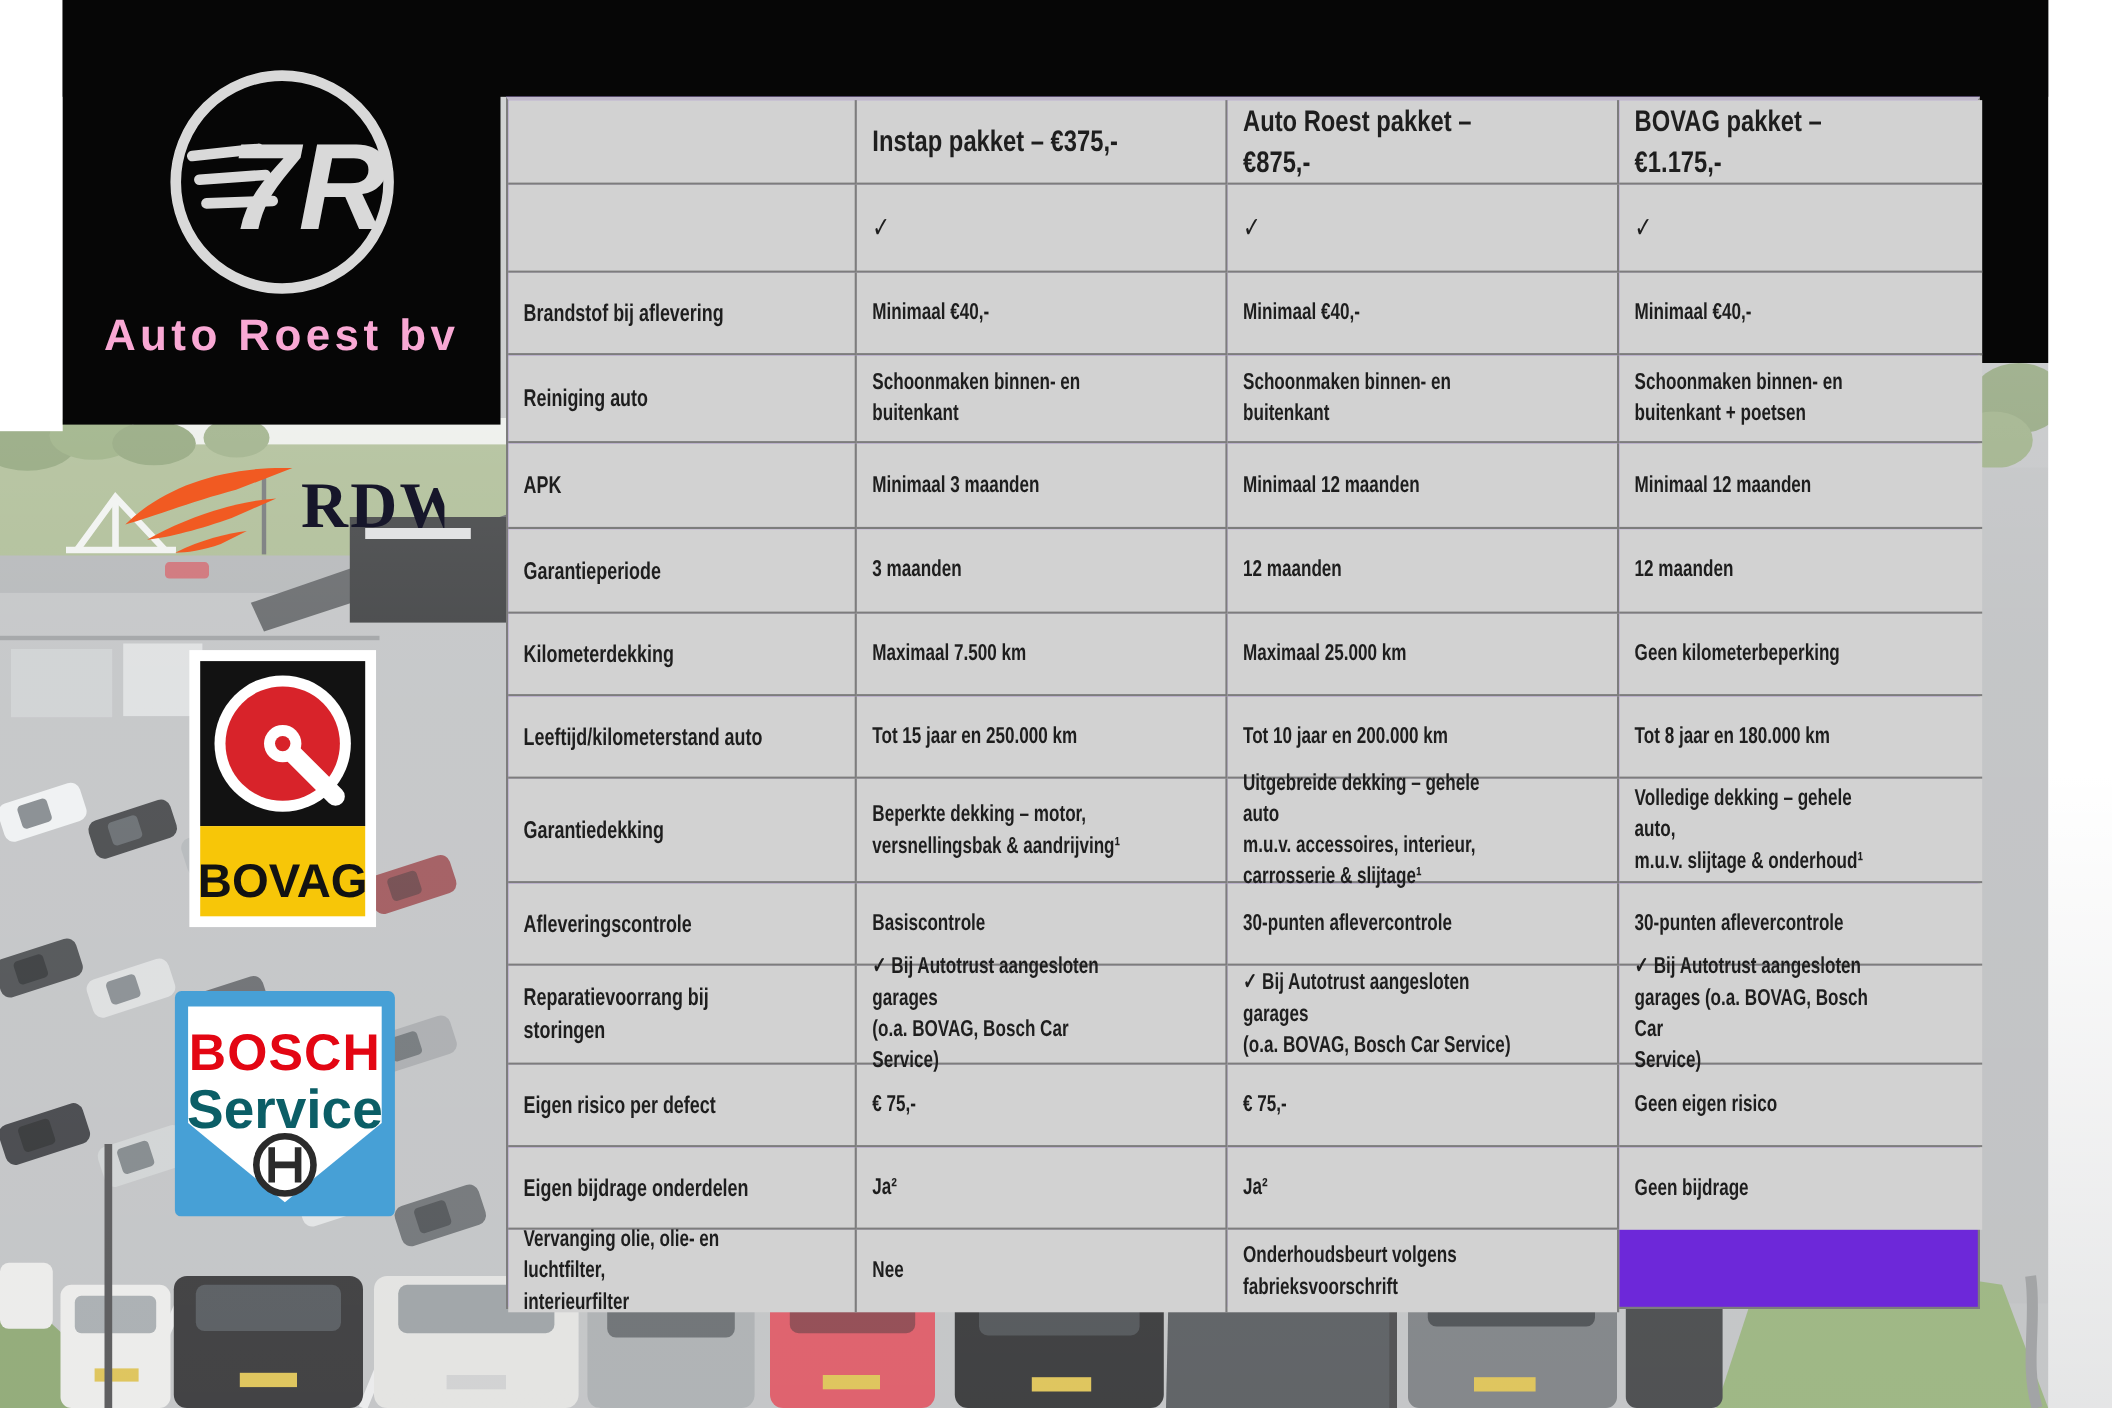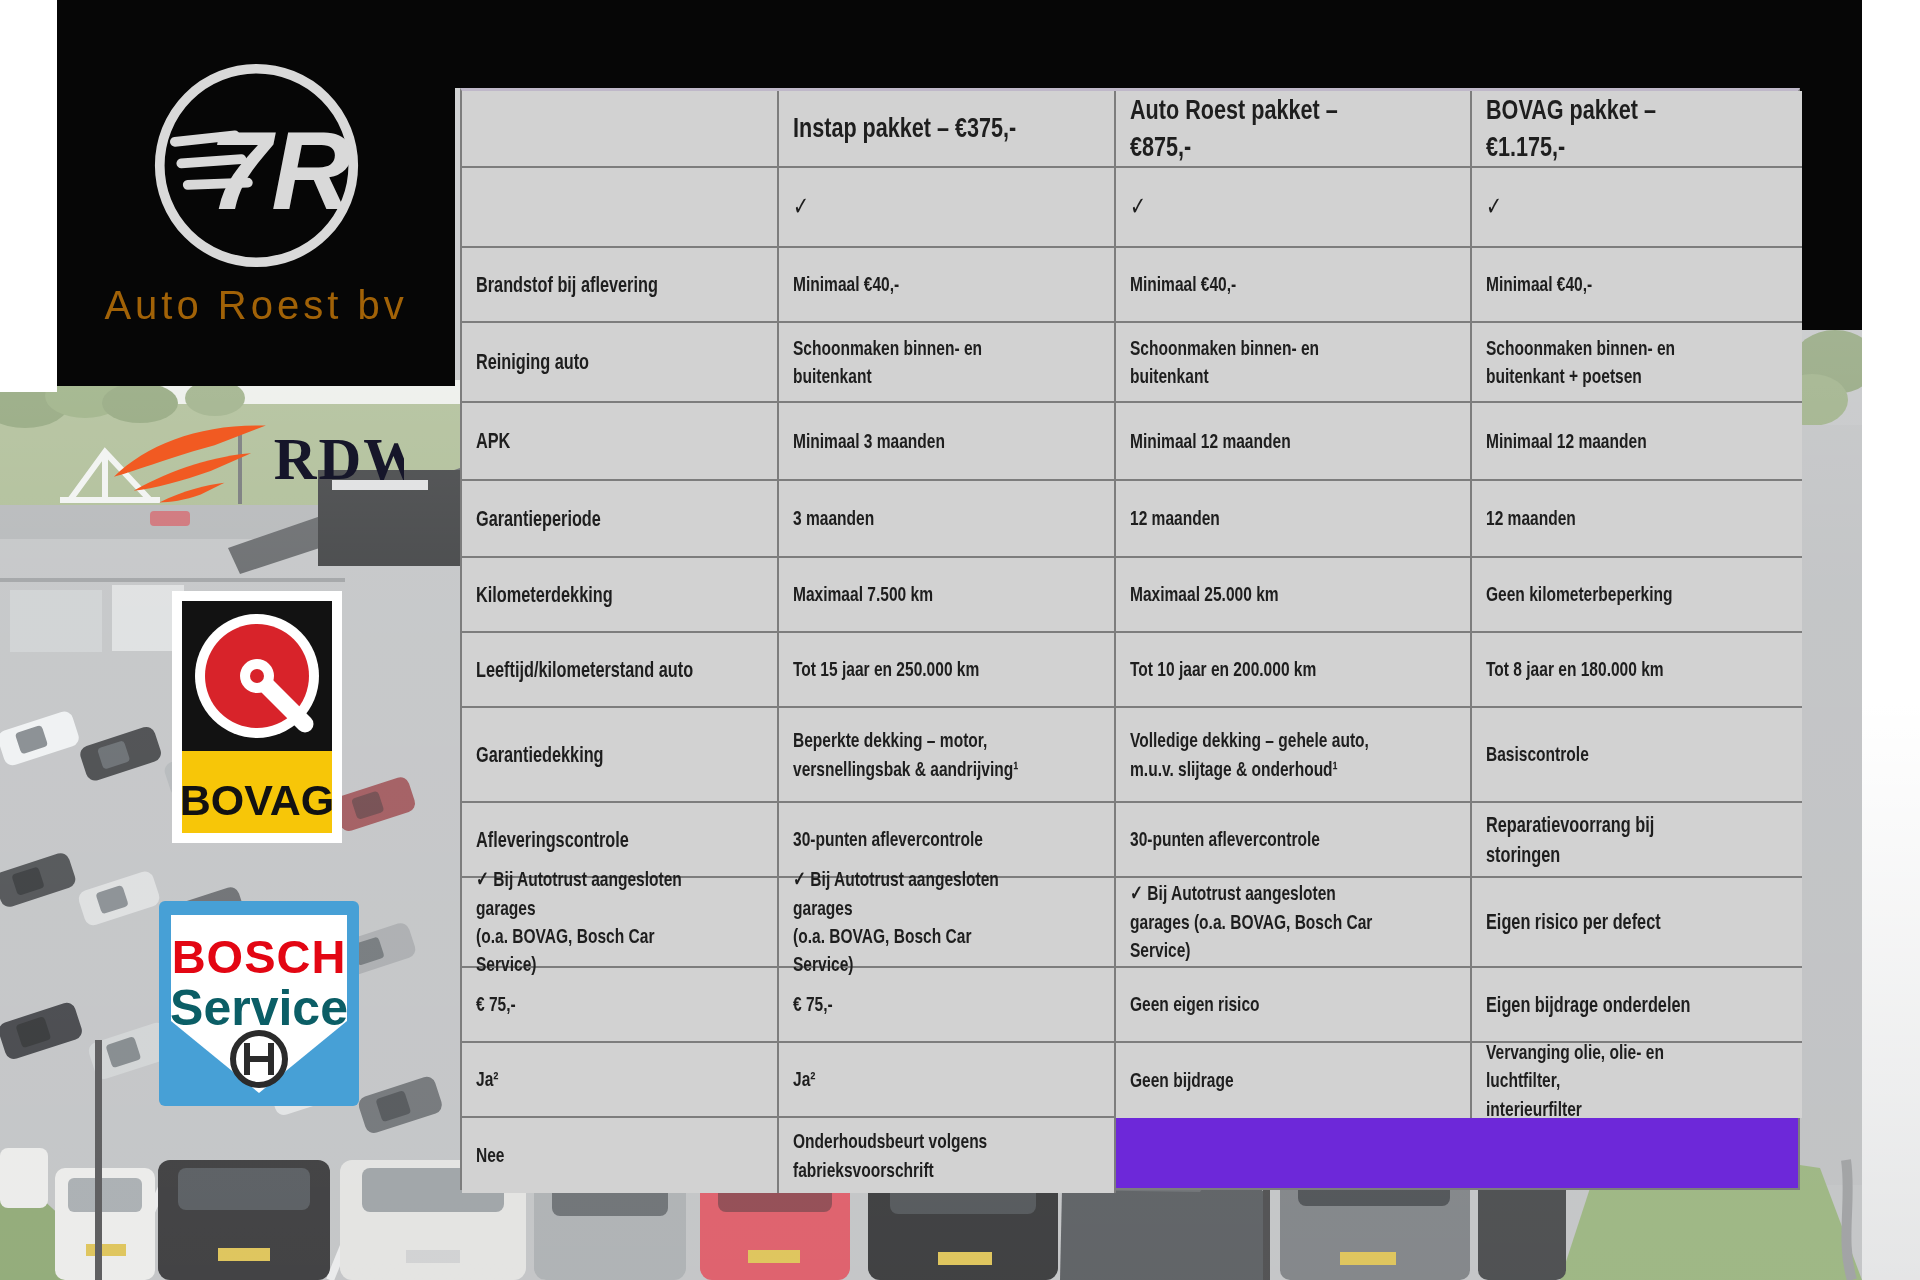--- a/index.html
+++ b/index.html
@@ -13,21 +13,21 @@
   #photo-wash{left:0;top:0;width:1920px;height:1280px;z-index:2;
     background:linear-gradient(180deg,rgba(255,255,255,.38) 0%,rgba(255,255,255,.22) 45%,rgba(255,255,255,.18) 100%);}
   
   #white-corner{left:0;top:0;width:57px;height:392px;background:#ffffff;z-index:3;}
   #white-right{left:1862px;top:0;width:58px;height:1280px;z-index:3;
     background:linear-gradient(180deg,#ffffff 0%,#ffffff 55%,rgba(255,255,255,.55) 100%);}
   #top-band{left:57px;top:0;width:1805px;height:88px;background:#060606;z-index:4;}
   #right-black{left:1800px;top:0;width:62px;height:330px;background:#060606;z-index:4;}
   #logo-box{left:57px;top:0;width:398px;height:386px;background:#060606;z-index:5;
     display:flex;flex-direction:column;align-items:center;justify-content:center;}
-  #brand-name{color:#a16207;font-size:40px;font-weight:normal;letter-spacing:4px;margin-top:10px;}
+  #brand-name{color:#f9a8d4;font-size:40px;font-weight:bold;letter-spacing:4px;margin-top:10px;}
   
   #rdw-logo{left:108px;top:415px;z-index:5;}
   #bovag-logo{left:172px;top:563px;z-index:5;margin-top:28px;}
   #bosch-logo{left:158px;top:878px;z-index:5;margin-top:23px;}
   
   #pkg-table{
     left:460px;top:88px;width:1340px;height:1102px;z-index:6;
     display:grid;box-sizing:border-box;
     grid-template-columns:317px 337px 356px 330px;
     grid-template-rows:77px 80px 75px 80px 78px 77px 75px 75px 95px 75px 90px 75px 75px 75px;
@@ -360,29 +360,34 @@
     </div>
 
   <div class="cell lbl">
       <span>Garantiedekking</span>
     </div>
   <div class="cell">
       <span>Beperkte dekking – motor,
 versnellingsbak &amp; aandrijving¹</span>
     </div>
   <div class="cell">
+      <span>Uitgebreide dekking – gehele auto
+m.u.v. accessoires, interieur,
+carrosserie &amp; slijtage¹</span>
+    </div>
+  <div class="cell">
       <span>Volledige dekking – gehele auto,
 m.u.v. slijtage &amp; onderhoud¹</span>
     </div>
 
+  <div class="cell lbl">
+      <span>Afleveringscontrole</span>
+    </div>
   <div class="cell">
       <span>Basiscontrole</span>
-    </div>
-  <div class="cell lbl">
-      <span>Afleveringscontrole</span>
     </div>
   <div class="cell">
       <span>30-punten aflevercontrole</span>
     </div>
   <div class="cell">
       <span>30-punten aflevercontrole</span>
     </div>
 
   <div class="cell lbl">
       <span>Reparatievoorrang bij storingen</span>

